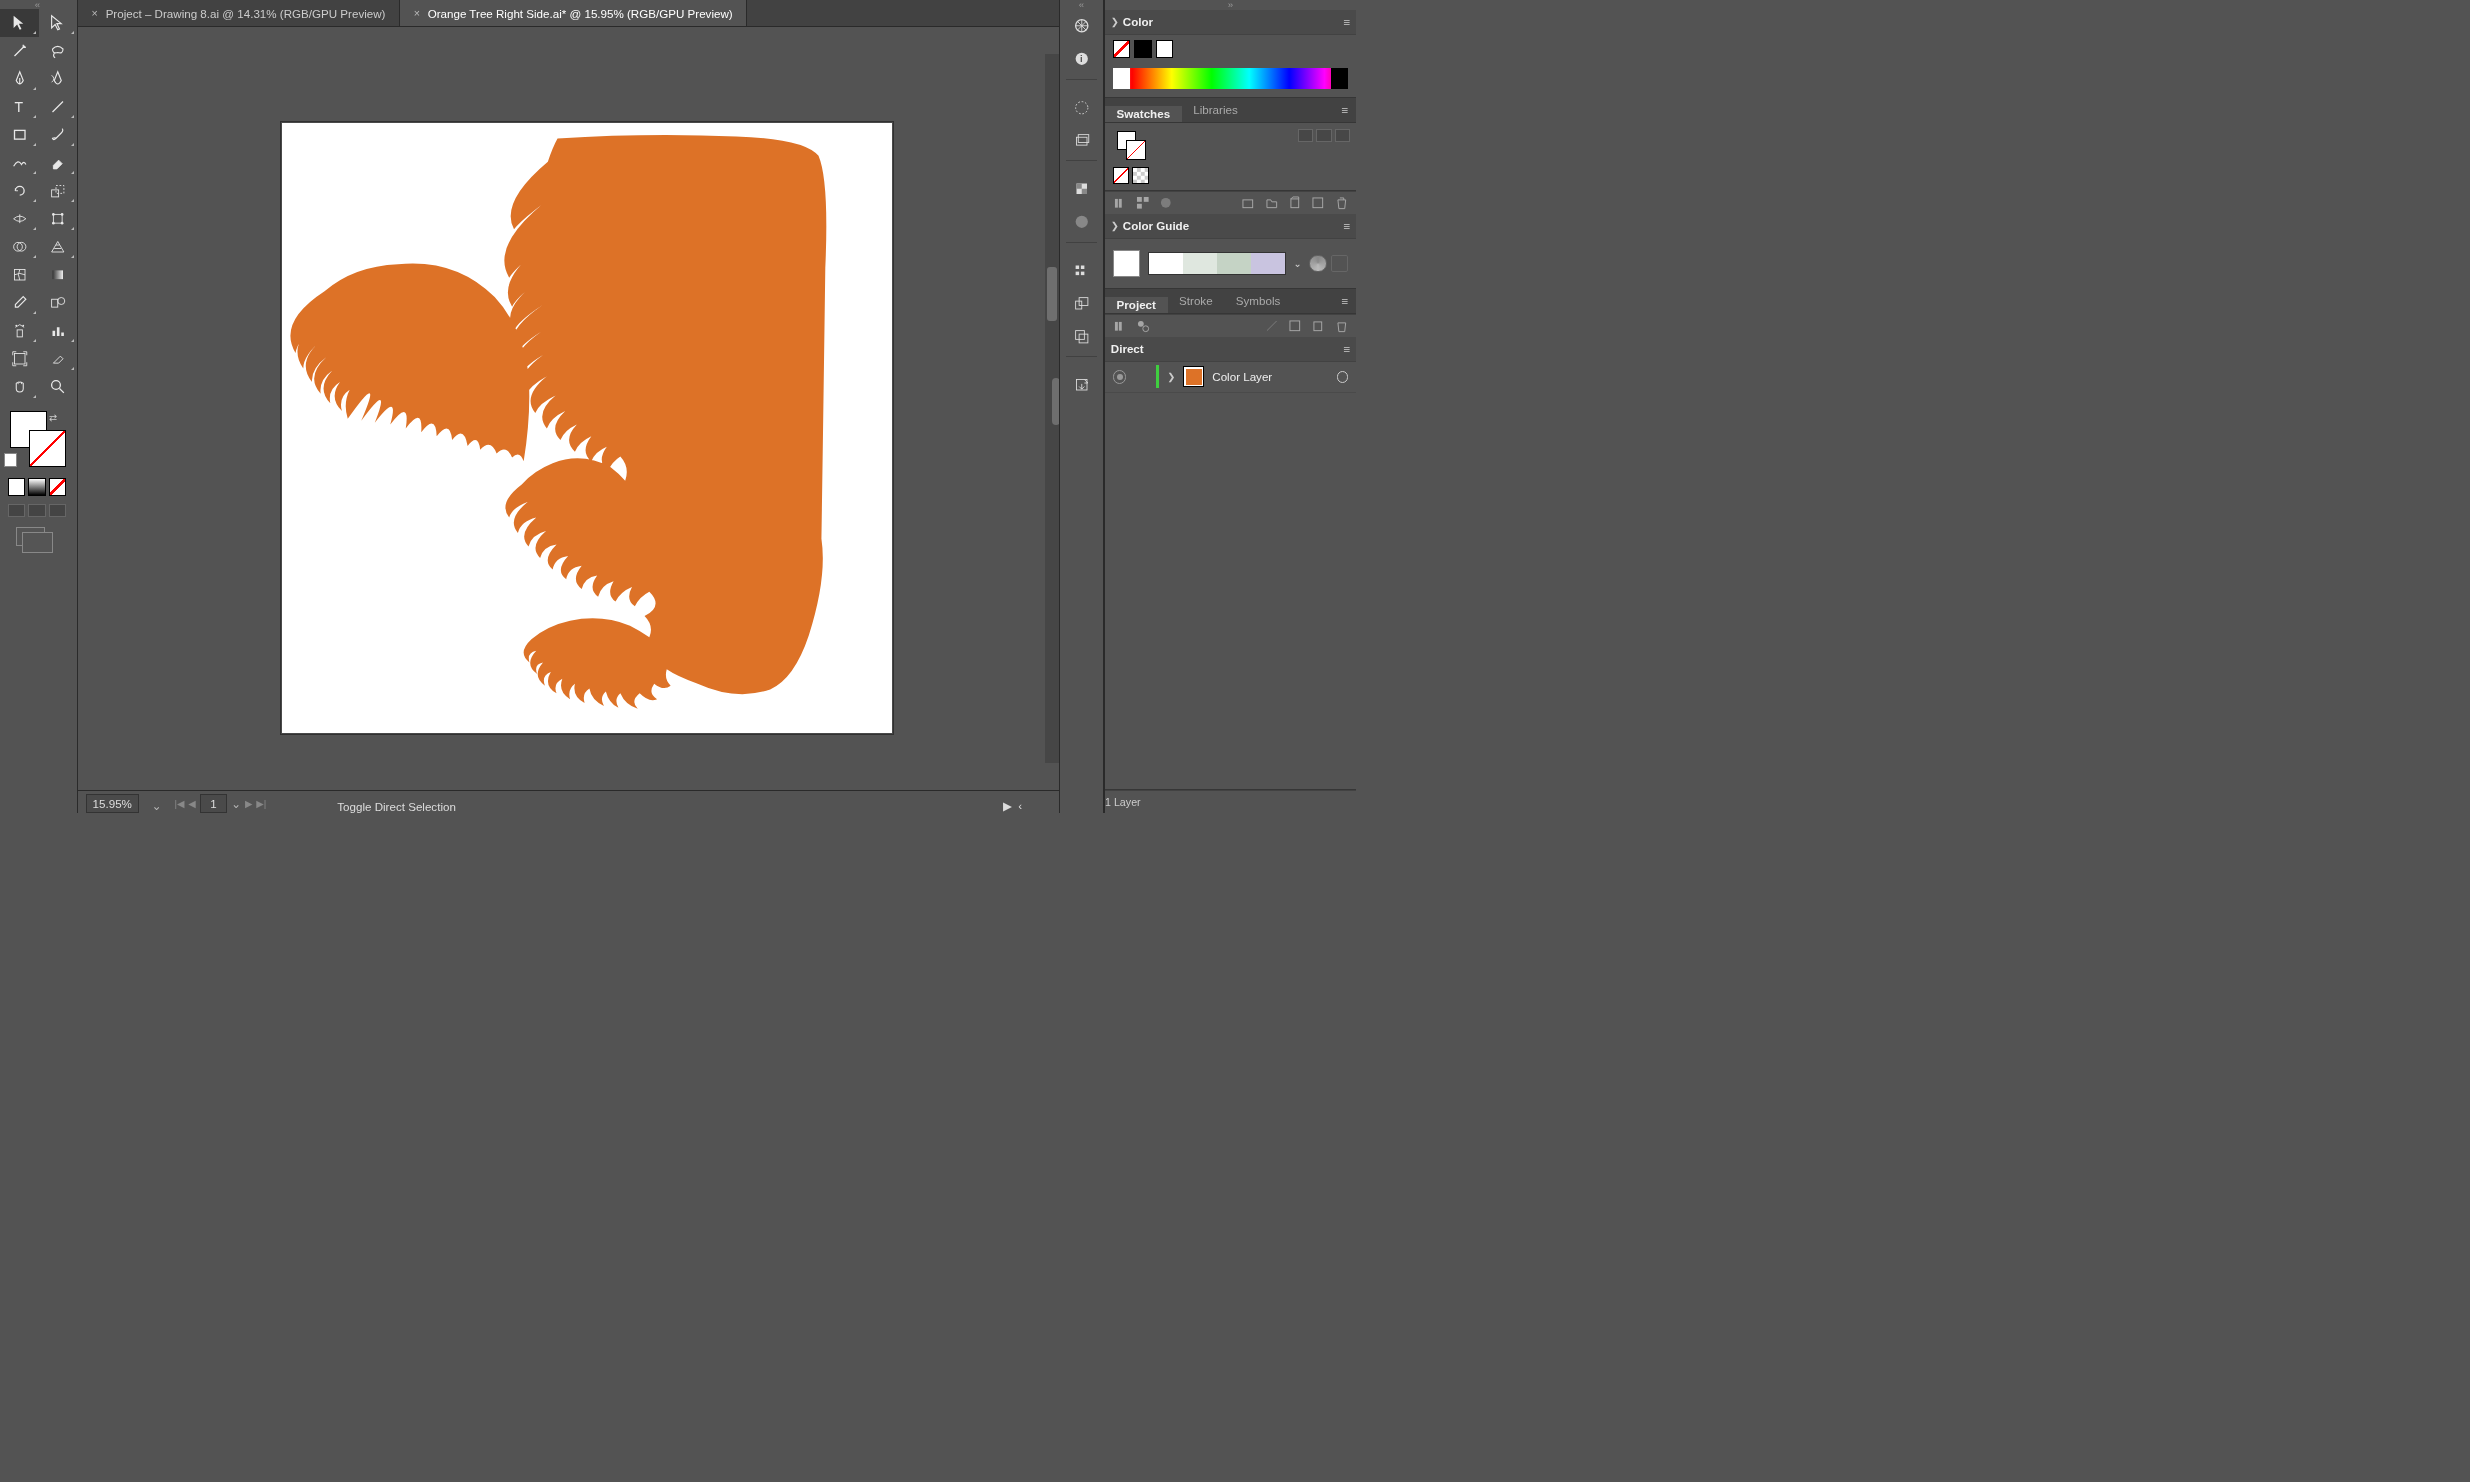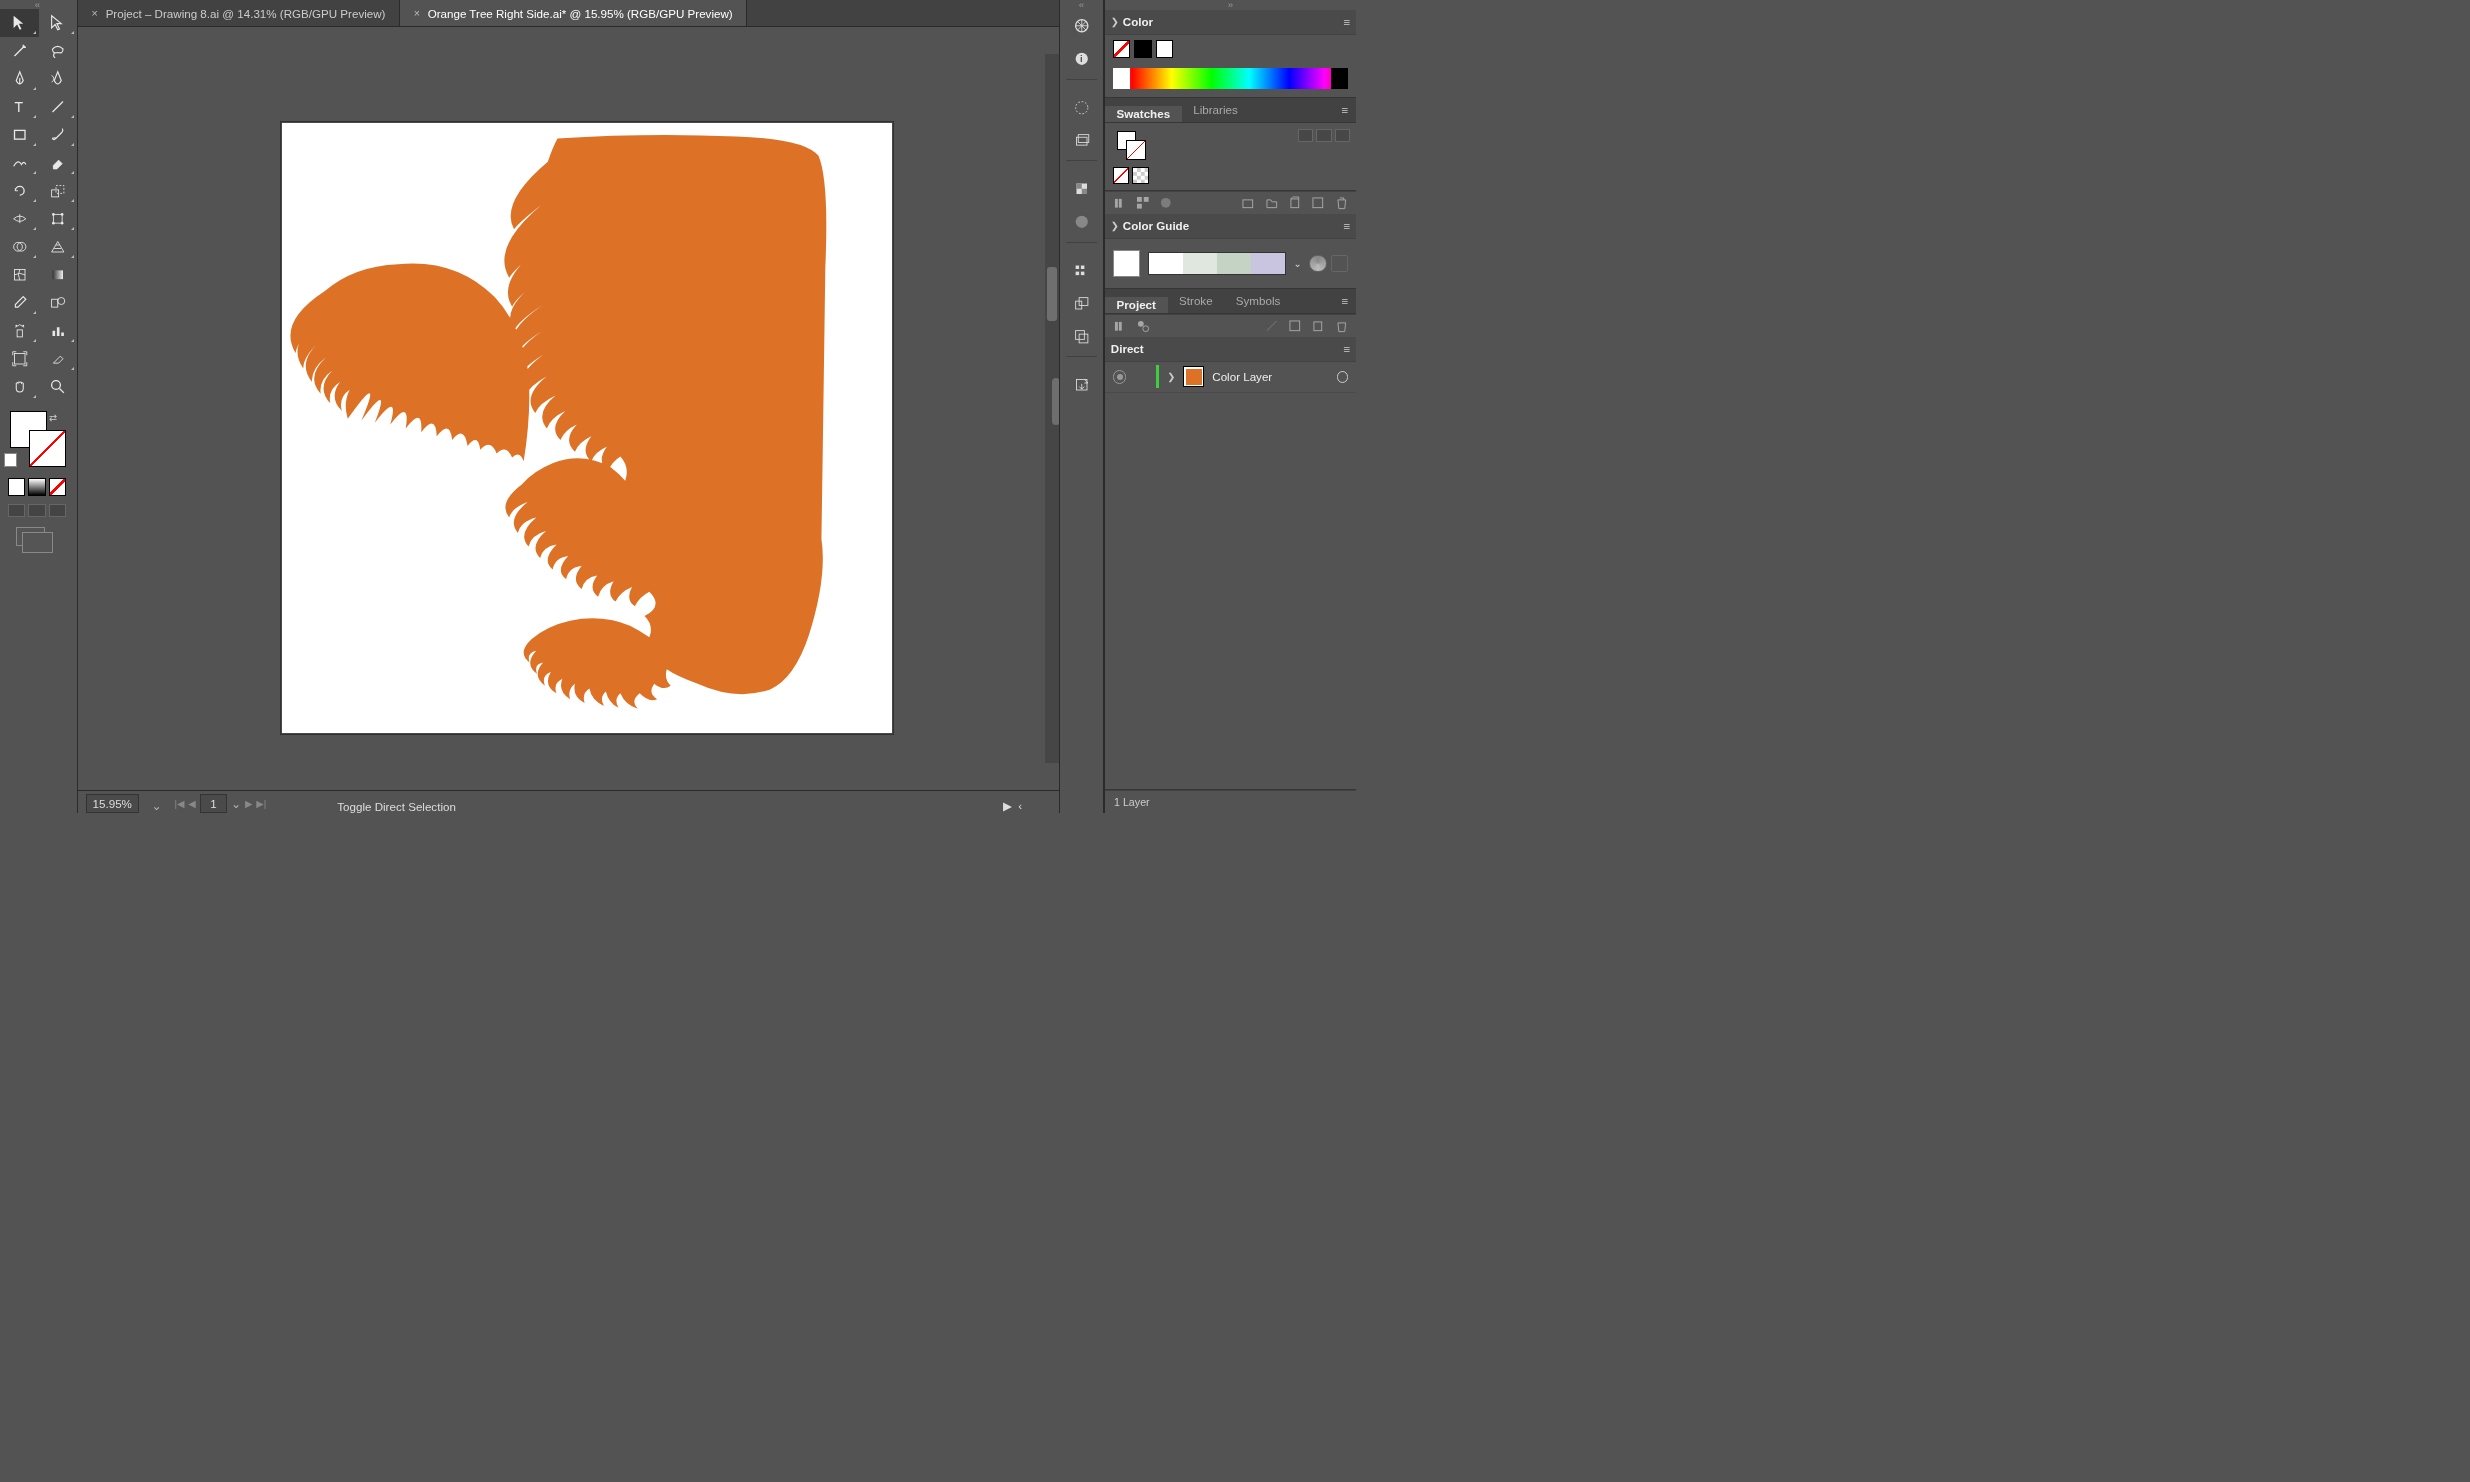--- a/index.html
+++ b/index.html
@@ -100,21 +100,21 @@
 .layers-body{flex:1;min-height:194px;}
 .layer-row{display:flex;align-items:center;height:31px;padding:0 7.8px;gap:7.8px;border-bottom:1px solid #4a4a4a;}
 .eye{width:13.6px;height:13.6px;border:1px solid #999;border-radius:50%;position:relative;}
 .eye::after{content:"";position:absolute;inset:2.9px;background:#999;border-radius:50%;}
 .layer-bar{width:3.9px;height:23px;background:#3fce3f;}
 .layer-chev{color:#ccc;font-size:9.7px;}
 .layer-thumb{width:21.3px;height:21.3px;background:#fff;border:1px solid #000;display:flex;align-items:center;justify-content:center;overflow:hidden;}
 .layer-thumb::after{content:"";width:15.5px;height:15.5px;background:#dd7227;}
 .layer-name{flex:1;color:#eee;}
 .layer-target{width:11.6px;height:11.6px;border:1.9px solid #ccc;border-radius:50%;}
-.layers-footer{height:23px;display:flex;align-items:center;padding:0 9px;color:#ccc;border-top:1px solid #424242;font-size:10.7px;}
+.layers-footer{height:23px;display:flex;align-items:center;padding:0 0;color:#ccc;border-top:1px solid #424242;font-size:10.7px;}
 
 .scroll-knob{position:absolute;right:252px;top:378px;width:7.8px;height:47px;background:#6e6e6e;border-radius:3.9px;transform:translateX(-44px);}
 </style>
 </head>
 <body>
 
 <div class="tools">
   <div class="grip"></div>
   <div class="tool-grid">
     <div class="tool sel">

